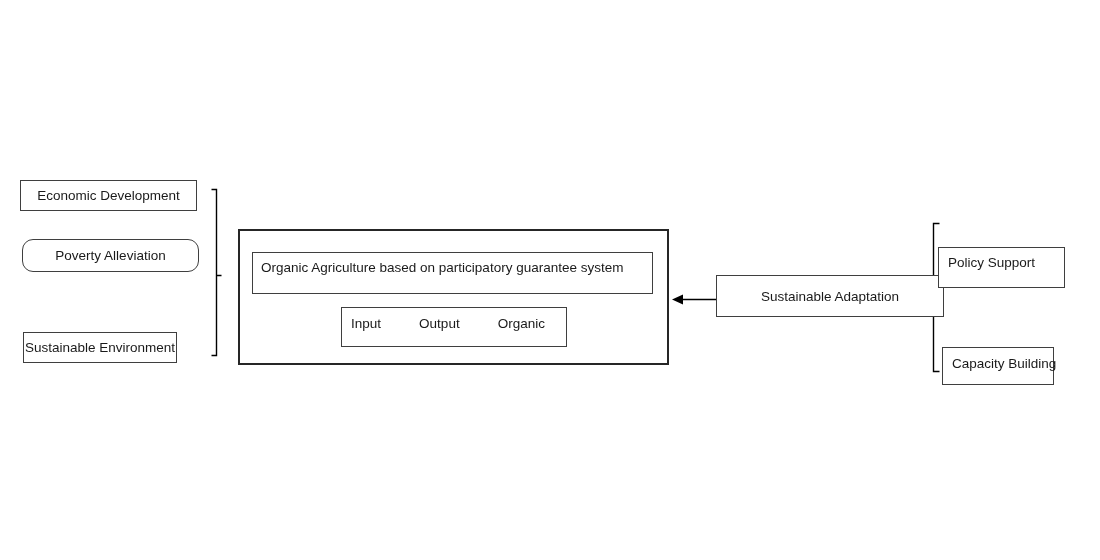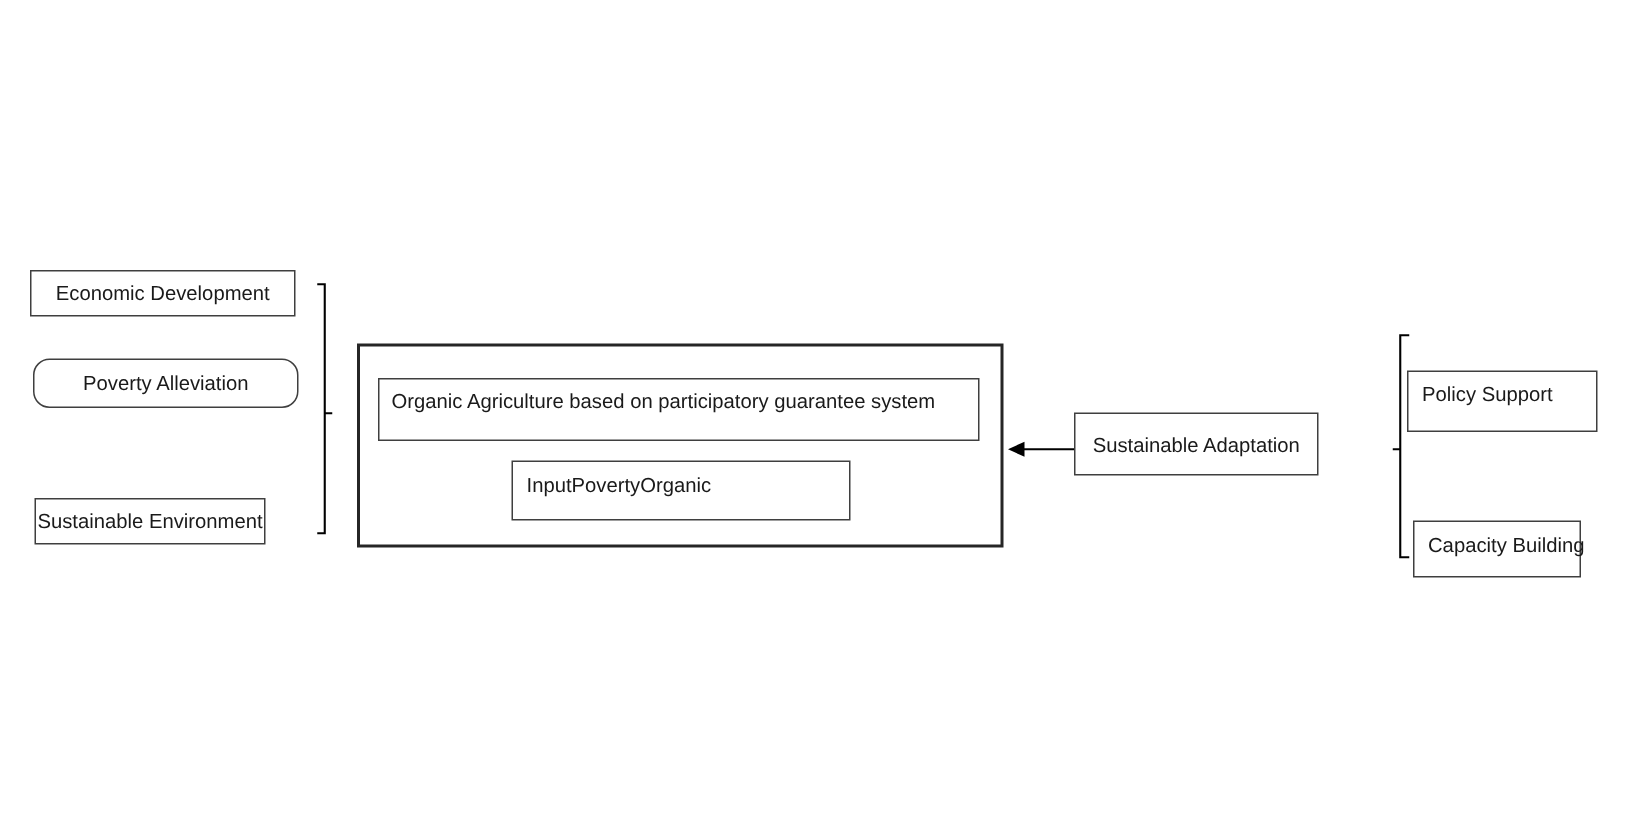--- a/index.html
+++ b/index.html
@@ -45,24 +45,25 @@
     left: 238px; top: 229px; width: 431px; height: 136px;
     border: 2px solid #262626;
   }
   .core-title {
     left: 252px; top: 252px; width: 401px; height: 42px;
     padding: 6px 16px 0 8px;
   }
   .stages-box {
     left: 341px; top: 307px; width: 226px; height: 40px;
     display: flex;
+    justify-content: space-between;
     padding: 7px 21px 0 9px;
   }
   .driver-box {
-    left: 716px; top: 275px; width: 163px; height: 42px;
+    left: 716px; top: 275px; width: 228px; height: 42px;
   }
   .support-1 { left: 938px; top: 207px; width: 127px; height: 41px; padding: 6px 0 0 9px; margin-top: 40px; }
   .support-2 { left: 942px; top: 347px; width: 112px; height: 38px; padding: 7px 0 0 9px; }
 </style>
 </head>
 <body>
 
 <div class="stage">
 
   <svg class="overlay" width="1100" height="560" viewBox="0 0 1100 560">
@@ -83,21 +84,21 @@
   <div class="box center-text outcome-3">
     <span>Sustainable Environment</span>
   </div>
 
   <div class="box core-outer"></div>
   <div class="box core-title">
     <span>Organic Agriculture based on participatory guarantee system</span>
   </div>
   <div class="box stages-box">
     <span>Input</span>
-    <span>Poverty</span>
+    <span>Output</span>
     <span>Organic</span>
   </div>
 
   <div class="box center-text driver-box">
     <span>Sustainable Adaptation</span>
   </div>
 
   <div class="box support-1">
     <span>Policy Support</span>
   </div>

